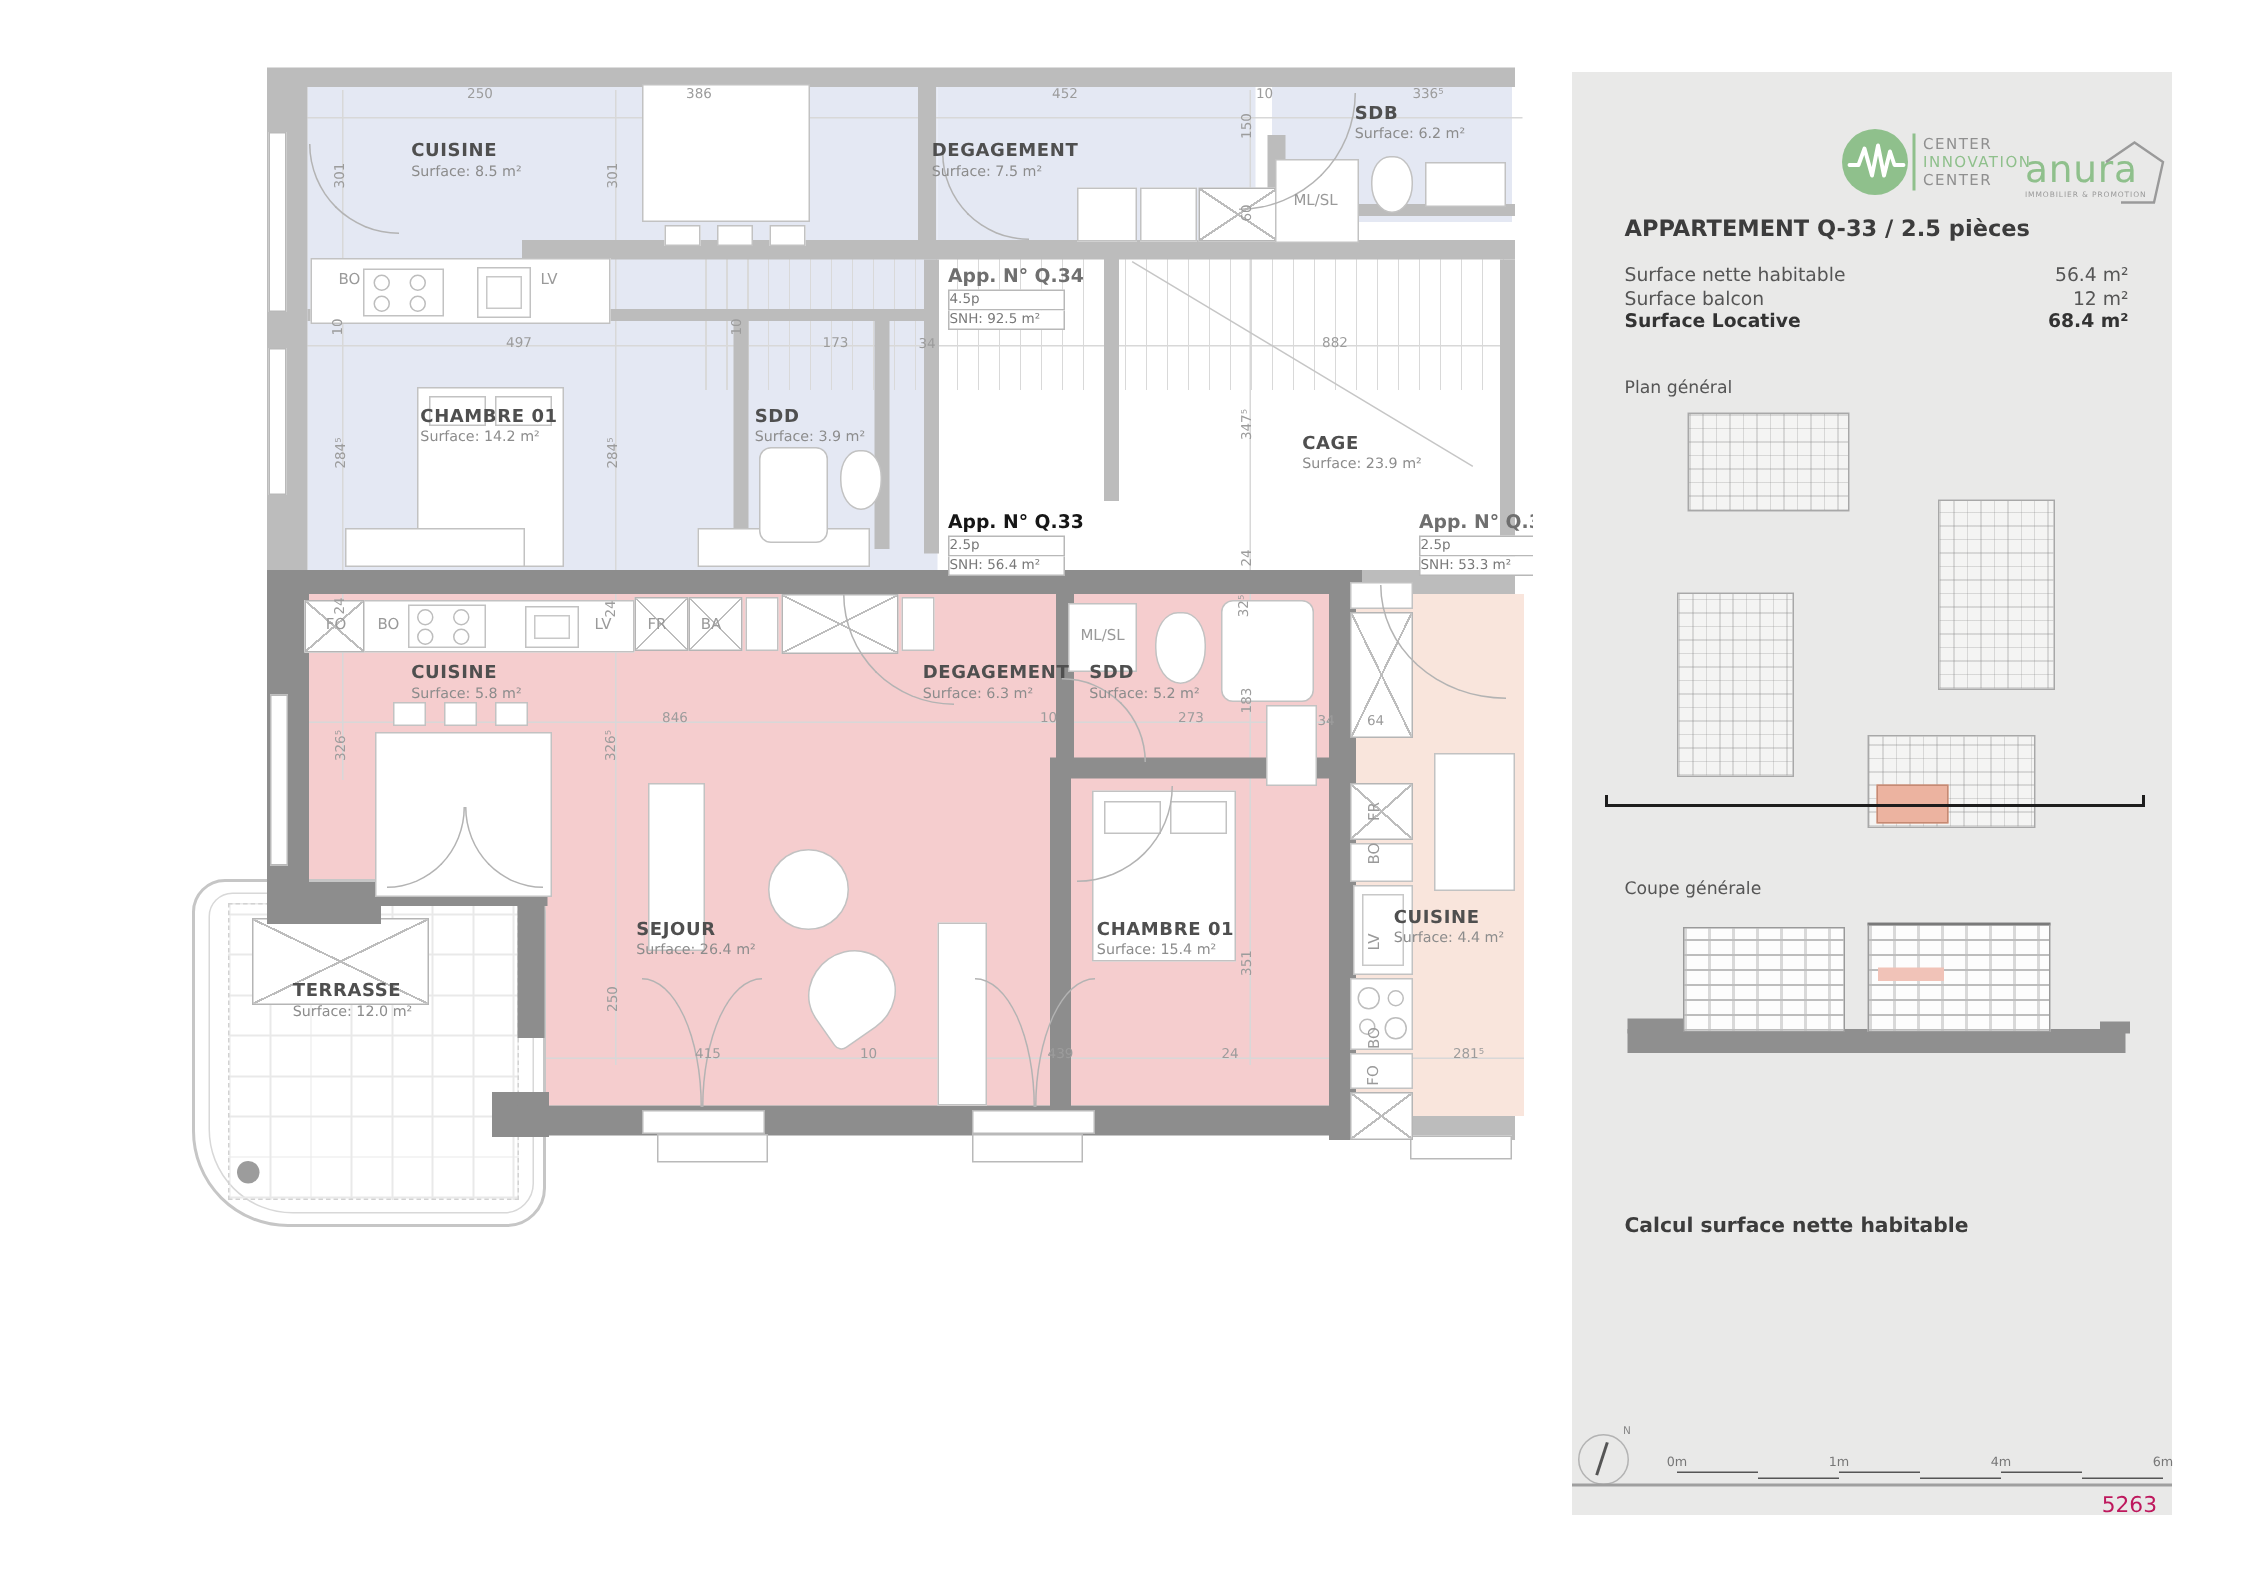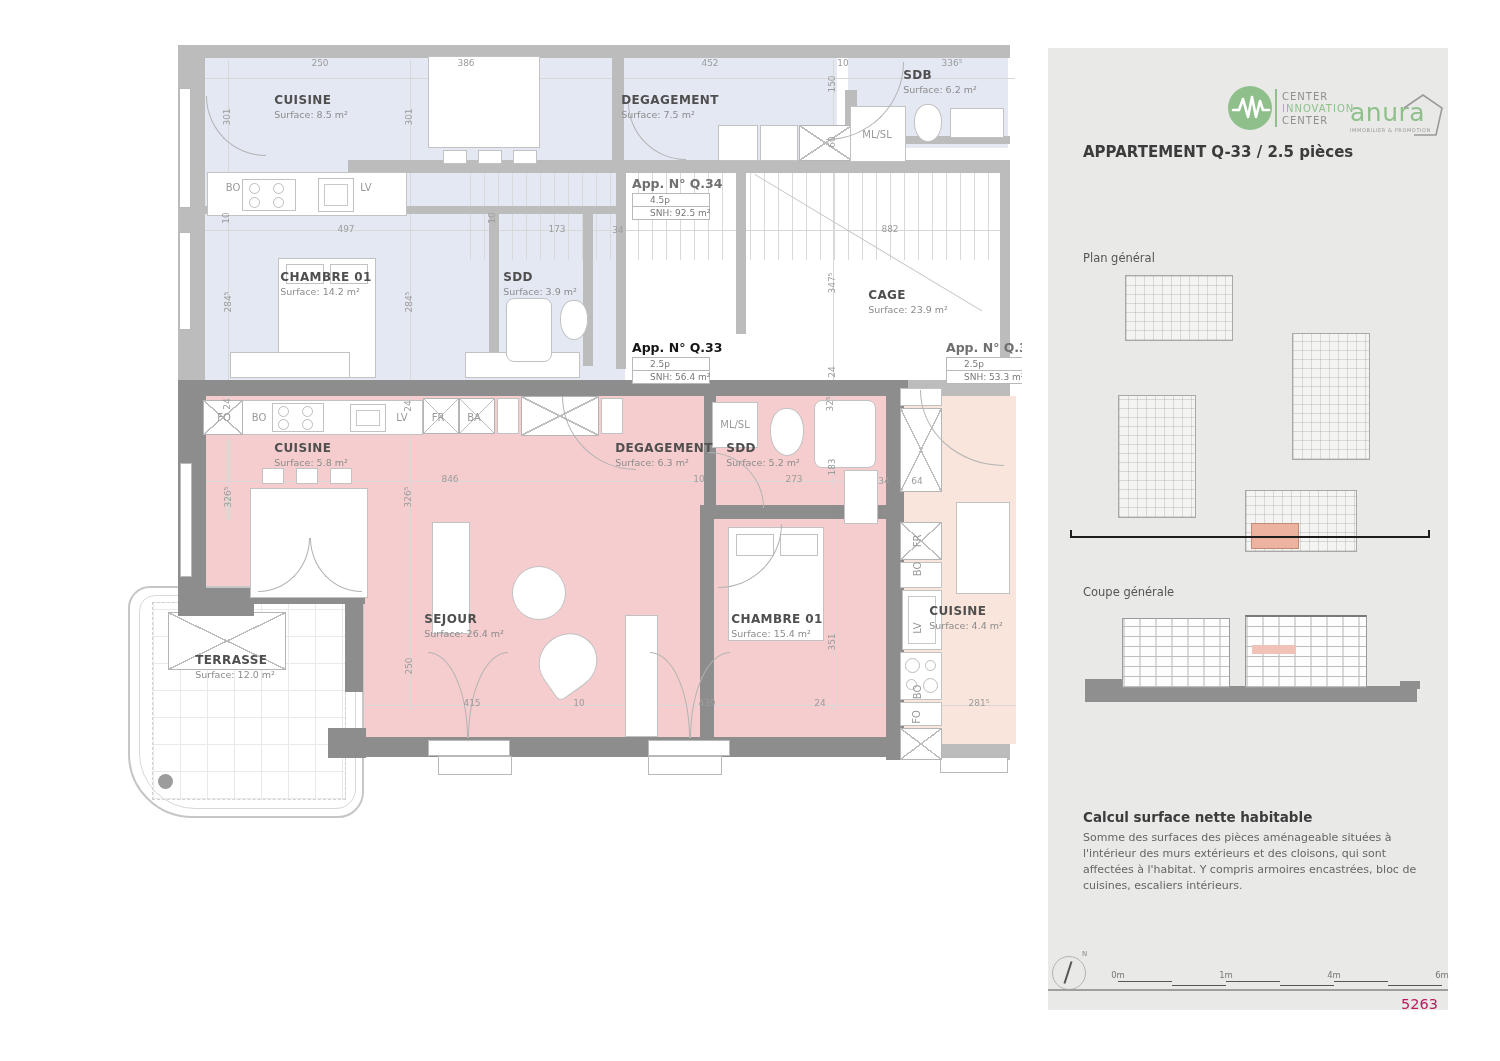--- a/index.html
+++ b/index.html
@@ -41,21 +41,21 @@
   .room{position:absolute;transform:translate(-50%,0);white-space:nowrap;line-height:1.3;}
   .room-name{font-size:12px;font-weight:bold;color:#4f4f4f;letter-spacing:.4px;}
   .room-surface{font-size:9.5px;color:#8c8c8c;}
   .dim{position:absolute;transform:translate(-50%,-50%);font-size:9px;color:#9c9c9c;white-space:nowrap;}
   .dim.vert{transform:translate(-50%,-50%) rotate(-90deg);}
   .appl{position:absolute;transform:translate(-50%,-50%);font-size:10px;color:#9a9a9a;white-space:nowrap;}
   .appl.vert{transform:translate(-50%,-50%) rotate(-90deg);}
   .aptbox{position:absolute;width:78px;}
   .apt-title{font-size:12.5px;font-weight:bold;color:#6f6f6f;white-space:nowrap;margin-bottom:2px;}
   .aptbox.emph .apt-title{color:#161616;}
-  .apt-row{font-size:9px;color:#787878;background:#fff;border:1px solid #b8b8b8;padding:0 17px;line-height:12px;white-space:nowrap;}
+  .apt-row{font-size:9px;color:#787878;background:#fff;border:1px solid #b8b8b8;padding:0 0;line-height:12px;white-space:nowrap;}
   .apt-row + .apt-row{border-top:none;}
   
   .panel{position:absolute;left:1048px;top:48px;width:400px;height:962px;background:#e9e9e8;}
   .panel .abs{position:absolute;}
   .mic-text{font-size:10px;letter-spacing:1px;line-height:12px;color:#8f8f8f;}
   .mic-text .grn{color:#8fc08c;}
   .anura-name{font-size:25px;color:#8fc08c;letter-spacing:.5px;line-height:25px;}
   .anura-tag{font-size:5px;color:#9a9a9a;letter-spacing:.6px;margin-top:2px;}
   .p-title{font-size:15px;font-weight:bold;color:#3c3c3c;}
   .srow{display:flex;justify-content:space-between;width:336px;font-size:12.5px;color:#555;line-height:15.5px;}
@@ -482,20 +482,37 @@
     <div class="abs" style="left:302px;top:52px;width:96px;height:40px">
       <svg style="position:absolute;left:52px;top:-8px" width="42" height="46" viewBox="0 0 42 46">
         <polyline points="2,16 21,3 40,16 34,43 12,43" fill="none" stroke="#9a9a9a" stroke-width="1.6" stroke-linejoin="miter"></polyline>
       </svg>
       <div class="anura-name">anura</div>
       <div class="anura-tag">IMMOBILIER &amp; PROMOTION</div>
     </div>
 
     <div class="abs p-title" style="left:35px;top:95px">APPARTEMENT Q-33 / 2.5 pièces</div>
 
+    <div class="abs" style="left:35px;top:127px">
+
+        <div class="srow">
+          <span class="srow-label">Surface nette habitable</span>
+          <span class="srow-value">56.4 m²</span>
+        </div>
+
+        <div class="srow">
+          <span class="srow-label">Surface balcon</span>
+          <span class="srow-value">12 m²</span>
+        </div>
+
+        <div class="srow emph">
+          <span class="srow-label">Surface Locative</span>
+          <span class="srow-value">68.4 m²</span>
+        </div>
+      </div>
 
     <div class="abs p-section" style="left:35px;top:203px">Plan général</div>
 
     <div>
       <div class="thumb" style="left:77px;top:227px;width:108px;height:66px"></div>
       <div class="thumb" style="left:244px;top:285px;width:78px;height:127px"></div>
       <div class="thumb" style="left:70px;top:347px;width:78px;height:123px"></div>
       <div class="thumb" style="left:197px;top:442px;width:112px;height:62px">
         <div class="thl"></div>
       </div>
@@ -510,21 +527,20 @@
       <div class="ground" style="left:37px;top:631px;width:46px;height:10px"></div>
       <div class="ground" style="left:352px;top:633px;width:20px;height:8px"></div>
       <div class="ground" style="left:37px;top:638px;width:332px;height:16px"></div>
       <div class="bldg" style="left:74px;top:570px;width:108px;height:70px"></div>
       <div class="bldg roof" style="left:197px;top:567px;width:122px;height:73px">
         <div class="hlband" style="left:6px;top:28px;width:44px;height:9px"></div>
       </div>
     </div>
 
     <div class="abs calc-h" style="left:35px;top:761px">Calcul surface nette habitable</div>
-    <div class="abs calc-b" style="left:35px;top:782px">Somme des surfaces des pièces aménageable situées à l'intérieur des murs extérieurs et des cloisons, qui sont affectées à l'habitat. Y compris armoires encastrées, bloc de cuisines, escaliers intérieurs.</div>
 
     <div class="north" style="left:4px;top:908px">
       <div class="needle"></div>
     </div>
     <span class="nlabel" style="left:34px;top:902px">N</span>
 
     <div class="scalebar" style="left:70px;top:922px;width:324px;height:18px">
       <div>
 
       <span class="slabel" style="left: 0px;">0m</span>

